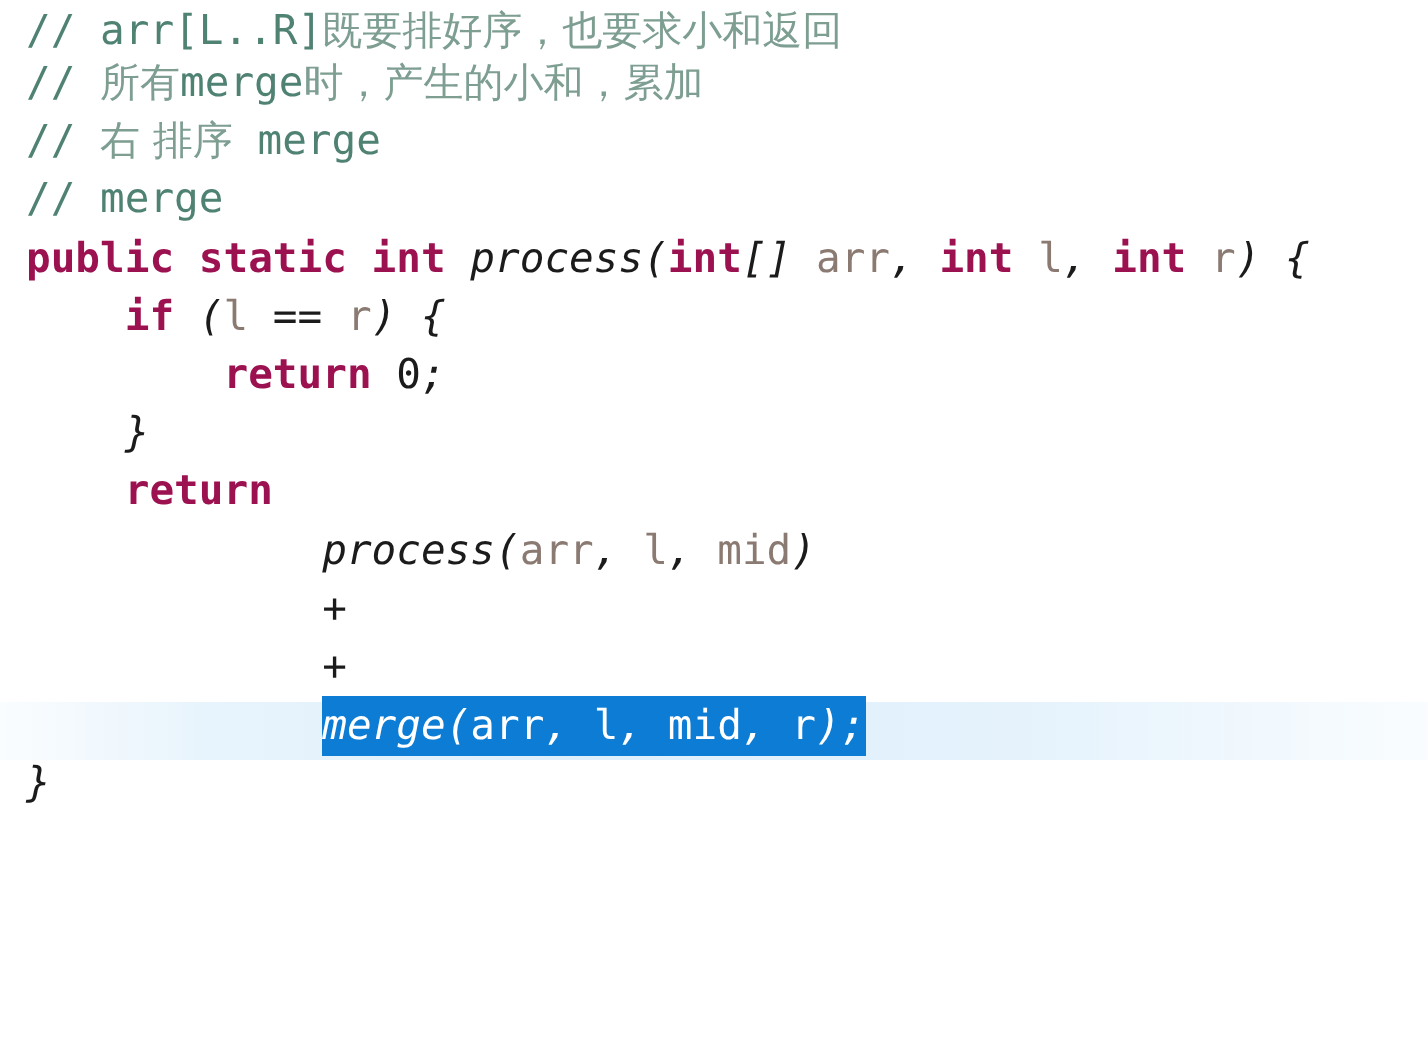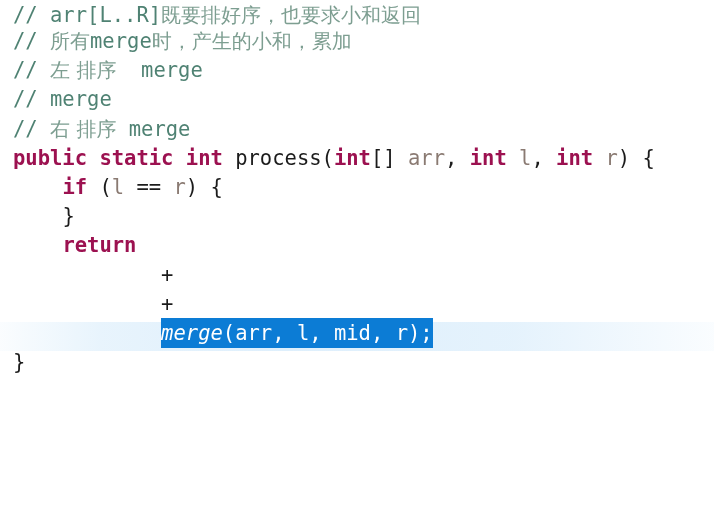--- a/index.html
+++ b/index.html
@@ -44,21 +44,21 @@
         rgba(226,241,252,0.9) 72%,
         rgba(240,248,254,0.35) 100%);
   }
   .cmt   { color: #4f8273; text-align: center; }
   .cmt-cjk {
     font-family: "DejaVu Sans", "Liberation Sans", sans-serif;
     color: #7d9e91;
     font-size: 20px;
   }
   .kw    { color: #9c1150; font-weight: bold; }
-  .plain { color: #1b1b1b; }
+  .plain { color: #1b1b1b; font-style: italic; }
   .var   { color: #8a7a72; }
   .num   { color: #1b1b1b; }
   .mcall { color: #1b1b1b; font-style: italic; }
   .sel {
     background: #0c7cd5;
     color: #ffffff;
     padding: 2.5px 0 3.5px 0;
     box-decoration-break: clone;
     -webkit-box-decoration-break: clone;
   }
@@ -66,25 +66,26 @@
   .sel .var   { color: #ffffff; }
   .sel .plain { color: #ffffff; }
 </style>
 </head>
 <body>
 
 <div id="editor">
   <div id="code-surface">
       <div class="code-line first"><span class="cmt">// arr[L..R]</span><span class="cmt-cjk">既要排好序，也要求小和返回</span></div>
       <div class="code-line"><span class="cmt">// </span><span class="cmt-cjk">所有</span><span class="cmt">merge</span><span class="cmt-cjk">时，产生的小和，累加</span></div>
-      <div class="code-line"><span class="cmt">// </span><span class="cmt-cjk">左 排序</span><span class="cmt">  merge</span></div>
+      <div class="code-line"><span class="cmt">// </span><span class="cmt-cjk">右 排序</span><span class="cmt"> merge</span></div>
       <div class="code-line"><span class="cmt">// merge</span></div>
-      <div class="code-line"><span class="cmt">// </span><span class="cmt-cjk">右 排序</span><span class="cmt"> merge</span></div>
       <div class="code-line"><span class="kw">public static int</span><span class="plain"> process(</span><span class="kw">int</span><span class="plain">[] </span><span class="var">arr</span><span class="plain">, </span><span class="kw">int</span><span class="plain"> </span><span class="var">l</span><span class="plain">, </span><span class="kw">int</span><span class="plain"> </span><span class="var">r</span><span class="plain">) {</span></div>
       <div class="code-line"><span>    </span><span class="kw">if</span><span class="plain"> (</span><span class="var">l</span><span class="plain"> == </span><span class="var">r</span><span class="plain">) {</span></div>
+      <div class="code-line"><span>        </span><span class="kw">return</span><span class="plain"> </span><span class="num">0</span><span class="plain">;</span></div>
       <div class="code-line"><span>    </span><span class="plain">}</span></div>
       <div class="code-line"><span>    </span><span class="kw">return</span></div>
+      <div class="code-line"><span>            </span><span class="mcall">process</span><span class="plain">(</span><span class="var">arr</span><span class="plain">, </span><span class="var">l</span><span class="plain">, </span><span class="var">mid</span><span class="plain">)</span></div>
       <div class="code-line"><span>            </span><span class="plain">+</span></div>
       <div class="code-line"><span>            </span><span class="plain">+</span></div>
       <div class="code-line current-line"><span>            </span><span class="sel"><span class="mcall">merge</span><span class="plain">(</span><span class="var">arr</span><span class="plain">, </span><span class="var">l</span><span class="plain">, </span><span class="var">mid</span><span class="plain">, </span><span class="var">r</span><span class="plain">);</span></span></div>
       <div class="code-line"><span class="plain">}</span></div>
     </div>
 </div>
 
 </body></html>

